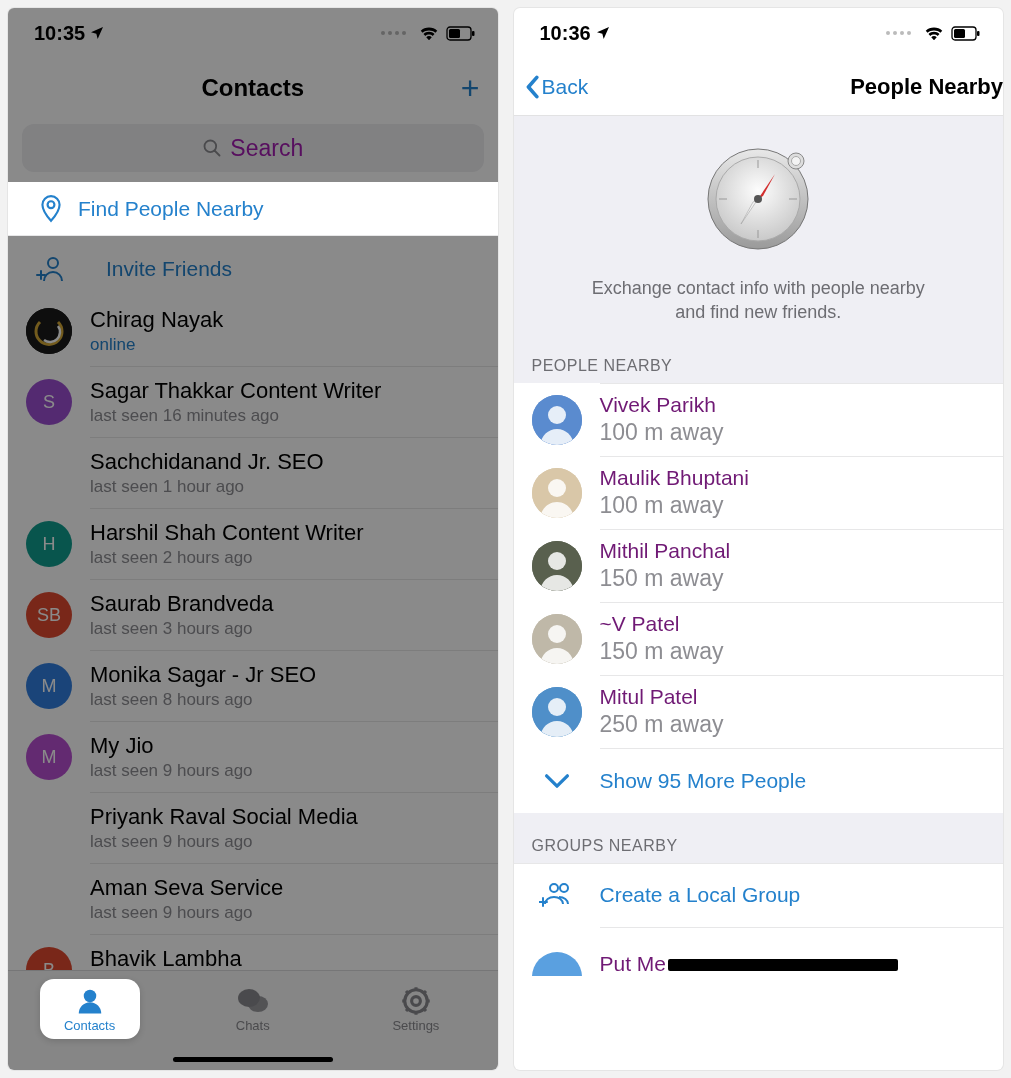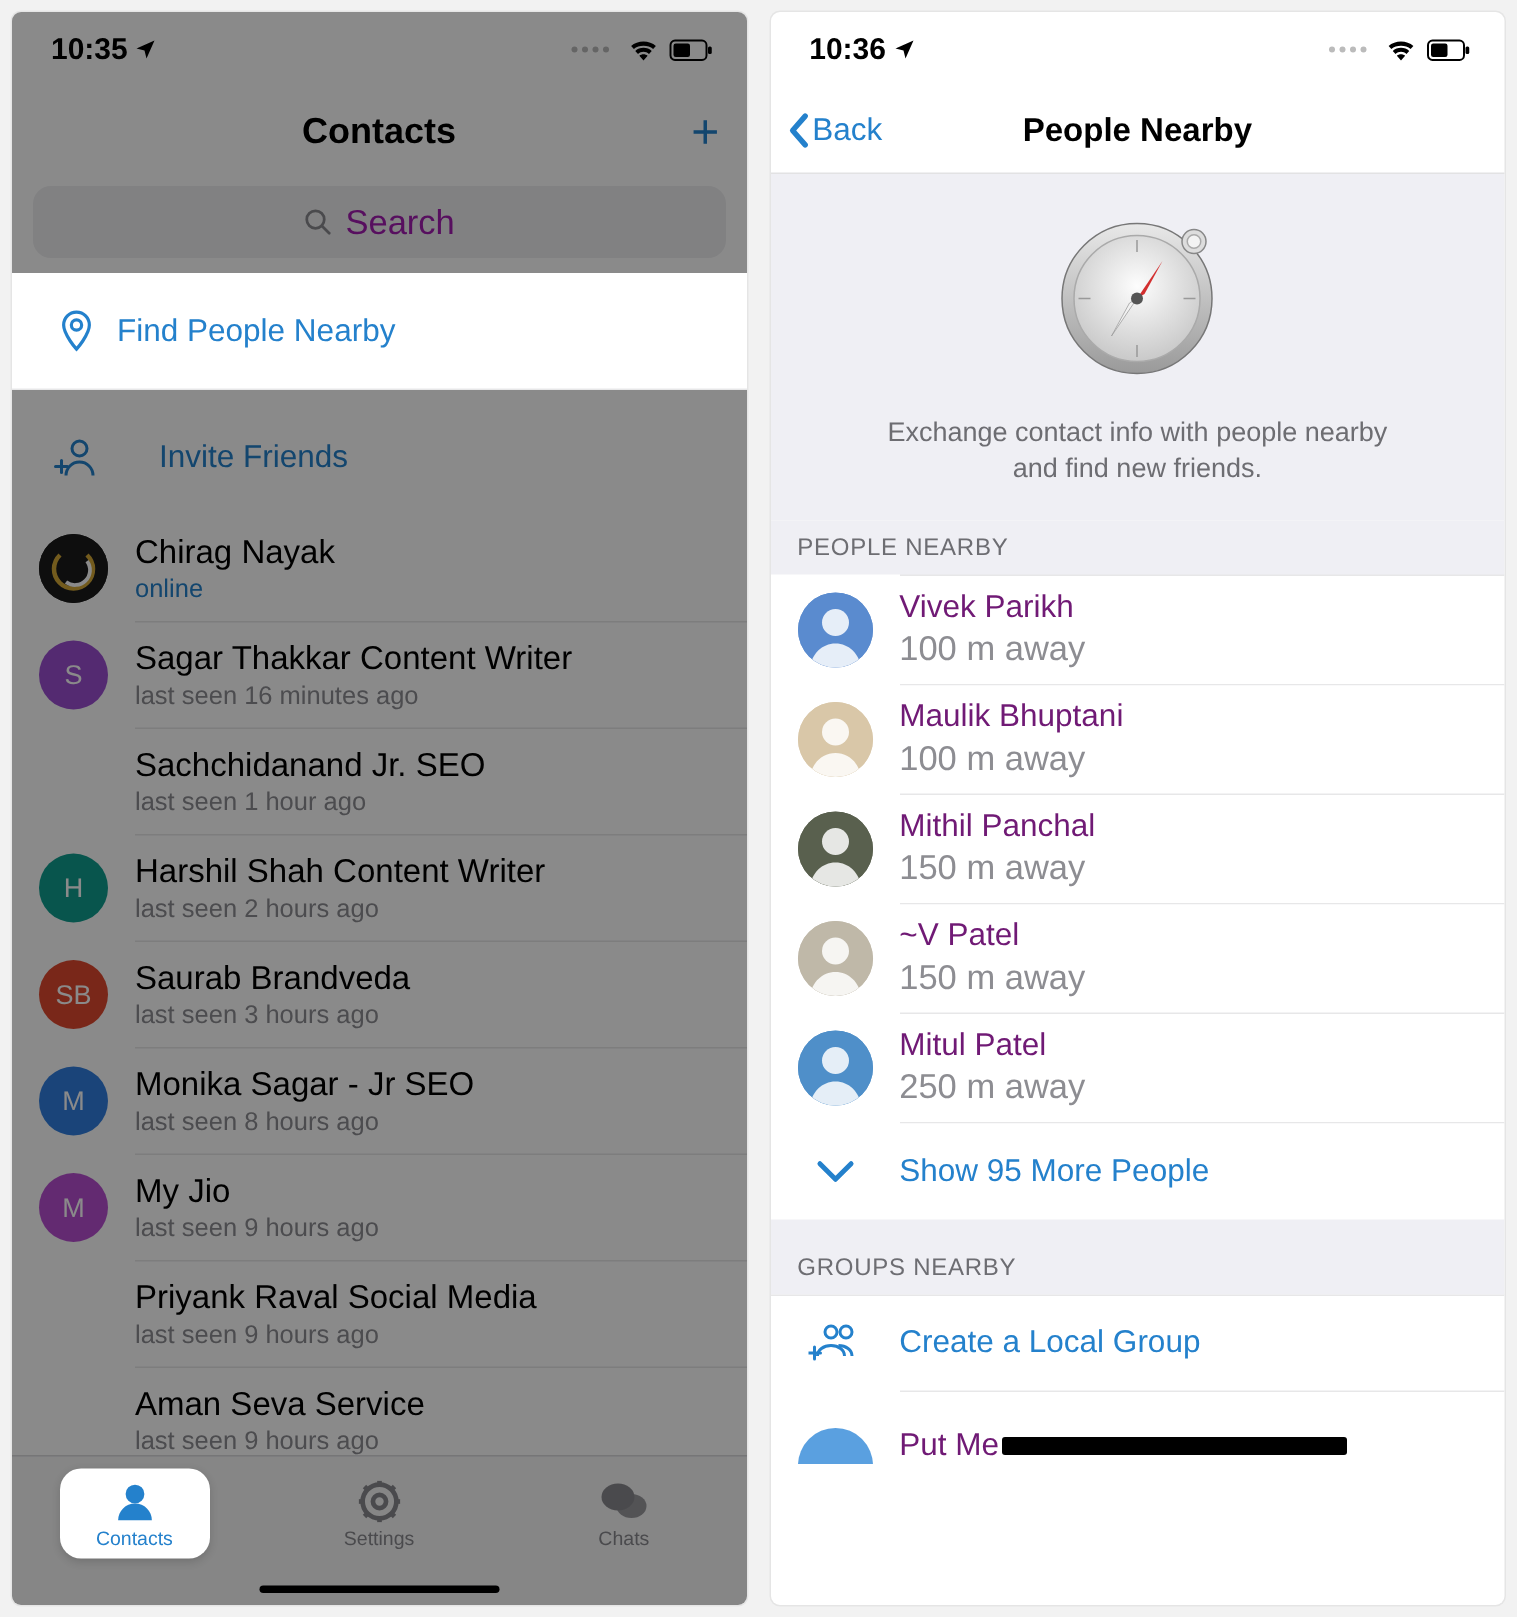--- a/index.html
+++ b/index.html
@@ -11,41 +11,41 @@
   .statusbar { height: 50px; display: flex; align-items: center; justify-content: space-between; padding: 0 22px 0 26px; font-size: 20px; font-weight: 600; color: #000; }
   .statusbar .right { display: flex; align-items: center; gap: 6px; }
   .dots { display: flex; gap: 3px; margin-right: 6px; }
   .dots span { width: 4px; height: 4px; border-radius: 50%; background: #bbb; }
   
   .titlebar { height: 60px; display: flex; align-items: center; justify-content: center; position: relative; font-size: 24px; font-weight: 700; }
   .plus { position: absolute; right: 18px; top: 50%; transform: translateY(-50%); color: #2481cc; font-size: 32px; font-weight: 300; }
   
   .searchbox { margin: 6px 14px 10px; height: 48px; background: rgba(118,118,128,.12); border-radius: 12px; display: flex; align-items: center; justify-content: center; gap: 8px; color: #a21caf; font-size: 23px; }
   
-  .row { display: flex; align-items: center; height: 78px; padding: 0 16px; background: #fff; border-bottom: 1px solid rgba(60,60,67,.12); }
+  .row { display: flex; align-items: center; height: 54px; padding: 0 16px; background: #fff; border-bottom: 1px solid rgba(60,60,67,.12); }
   .row.noborder { border-bottom: none; }
   .row .icon { width: 54px; display: flex; align-items: center; justify-content: center; }
   .row .txt { flex: 1; }
   .row .ttl { font-size: 21px; font-weight: 400; color: #000; }
   .row .ttl.blue { color: #2481cc; }
   .avatar { width: 46px; height: 46px; border-radius: 50%; display: flex; align-items: center; justify-content: center; color: #fff; font-size: 18px; font-weight: 500; flex-shrink: 0; }
   .contact-row { display: flex; align-items: center; height: 70px; padding: 0 16px 0 18px; }
   .contact-row .avatar { margin-right: 18px; }
   .contact-row .cname { font-size: 22px; color: #000; }
   .contact-row .cstat { font-size: 17px; color: #8d8d92; margin-top: 2px; }
   .contact-row .cstat.blue { color: #2481cc; }
   .divider-indent { height: 1px; background: rgba(60,60,67,.12); margin-left: 82px; }
   .find-row-highlight { position: relative; z-index: 10; background: #fff; }
   
   .tabbar { position: absolute; bottom: 0; left: 0; right: 0; height: 100px; background: #f7f7f8; border-top: 1px solid rgba(60,60,67,.15); display: flex; justify-content: space-around; align-items: flex-start; padding-top: 8px; }
   .tab { display: flex; flex-direction: column; align-items: center; gap: 2px; width: 100px; height: 60px; color: #8a8a8e; font-size: 13px; border-radius: 14px; justify-content: center; }
   .tab.active { background: #fff; color: #2481cc; position: relative; z-index: 20; box-shadow: 0 2px 6px rgba(0,0,0,.15); }
   .homebar { position: absolute; bottom: 8px; left: 50%; transform: translateX(-50%); width: 160px; height: 5px; background: #000; border-radius: 3px; }
   
-  .navbar2 { height: 58px; display: flex; align-items: center; justify-content: center; position: relative; border-bottom: 1px solid rgba(60,60,67,.15); }
+  .navbar2 { height: 58px; display: flex; align-items: center; justify-content: flex-end; position: relative; border-bottom: 1px solid rgba(60,60,67,.15); }
   .navbar2 .nbtitle { font-size: 22px; font-weight: 700; }
   .backbtn { position: absolute; left: 10px; top: 50%; transform: translateY(-50%); display: flex; align-items: center; color: #2481cc; font-size: 21px; gap: 2px; }
   .infoarea { background: #efeff4; padding: 28px 30px 22px; text-align: center; color: #6d6d72; font-size: 18px; }
   .compass-wrap { display: flex; justify-content: center; margin-bottom: 22px; }
   .section-hdr { background: #efeff4; color: #6d6d72; font-size: 16px; letter-spacing: .5px; padding: 24px 18px 8px; text-transform: uppercase; }
   .section-hdr.tight { padding-top: 10px; }
   .nearby-row { display: flex; align-items: center; height: 72px; padding: 0 16px 0 18px; background: #fff; }
   .nearby-row .avatar { margin-right: 18px; width: 50px; height: 50px; }
   .nearby-row .nname { font-size: 21px; color: #701a75; }
   .nearby-row .ndist { font-size: 23px; color: #8d8d92; margin-top: 2px; }
@@ -219,42 +219,42 @@
 
     <div class="tabbar">
       <div class="tab active">
         <svg width="30" height="30" viewBox="0 0 24 24">
             <circle cx="12" cy="8" r="5" fill="#2481cc"></circle>
             <path d="M3 22c0-5 4-9 9-9s9 4 9 9" fill="#2481cc"></path>
           </svg>
         <span>Contacts</span>
       </div>
       <div class="tab">
+        <svg width="34" height="30" viewBox="0 0 34 30">
+            <ellipse cx="13" cy="12" rx="11" ry="9" fill="#8a8a8e"></ellipse>
+            <ellipse cx="22" cy="18" rx="10" ry="8" fill="#8a8a8e" opacity=".85"></ellipse>
+          </svg>
+        <span>Chats</span>
+      </div>
+      <div class="tab">
         <svg width="30" height="30" viewBox="0 0 24 24">
             <circle cx="12" cy="12" r="9" fill="none" stroke="#8a8a8e" stroke-width="2.5"></circle>
             <circle cx="12" cy="12" r="3.5" fill="none" stroke="#8a8a8e" stroke-width="2.5"></circle>
             <g stroke="#8a8a8e" stroke-width="2.5">
               <line x1="12" y1="1" x2="12" y2="4"></line>
               <line x1="12" y1="20" x2="12" y2="23"></line>
               <line x1="1" y1="12" x2="4" y2="12"></line>
               <line x1="20" y1="12" x2="23" y2="12"></line>
               <line x1="4" y1="4" x2="6" y2="6"></line>
               <line x1="18" y1="18" x2="20" y2="20"></line>
               <line x1="18" y1="6" x2="20" y2="4"></line>
               <line x1="4" y1="20" x2="6" y2="18"></line>
             </g>
           </svg>
         <span>Settings</span>
-      </div>
-      <div class="tab">
-        <svg width="34" height="30" viewBox="0 0 34 30">
-            <ellipse cx="13" cy="12" rx="11" ry="9" fill="#8a8a8e"></ellipse>
-            <ellipse cx="22" cy="18" rx="10" ry="8" fill="#8a8a8e" opacity=".85"></ellipse>
-          </svg>
-        <span>Chats</span>
       </div>
     </div>
     <div class="homebar"></div>
   </div>
 
   <div class="phone">
     <div class="statusbar">
       <span>10:36</span>
       <svg width="16" height="16" viewBox="0 0 24 24" style="margin-left:4px">
           <path fill="#000" d="M3 11l18-8-8 18-2-8-8-2z"></path>

